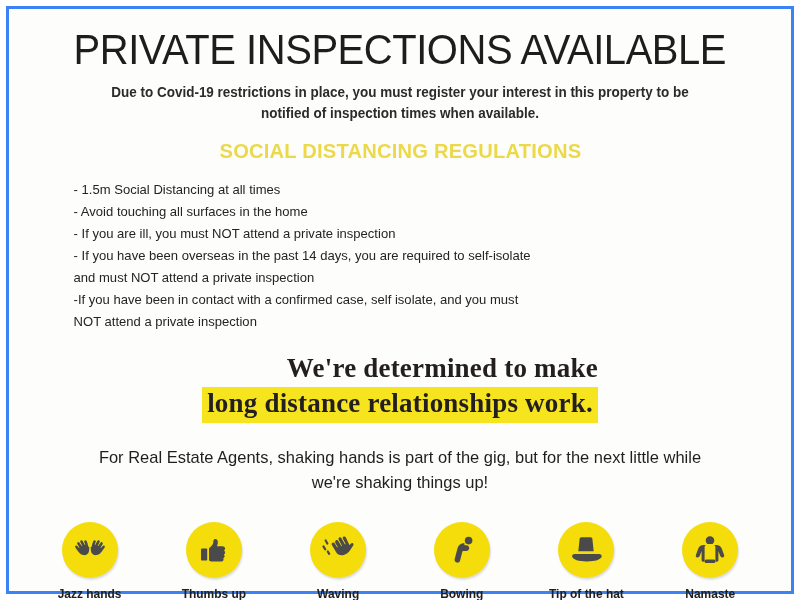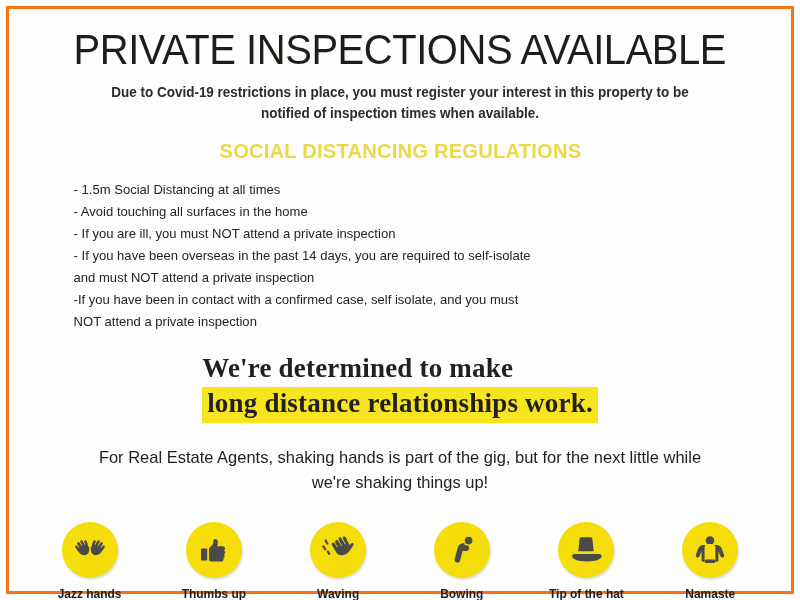--- a/index.html
+++ b/index.html
@@ -20,21 +20,21 @@
     width: 800px;
     height: 600px;
     background: #ffffff;
     padding: 6px;
   }
 
   #poster-frame {
     box-sizing: border-box;
     width: 100%;
     height: 100%;
-    border: 3px solid #f97316;
+    border: 3px solid #3b82f6;
     background: #fdfdfb;
     display: flex;
     flex-direction: column;
     align-items: center;
     padding-top: 14px;
   }
 
   
   .main-title {
     font-family: "Liberation Sans Narrow", "Liberation Sans", sans-serif;
@@ -84,21 +84,21 @@
     font-size: 13.6px;
     line-height: 1.62;
     font-weight: 400;
     color: #242424;
     transform: scaleX(0.96);
     white-space: nowrap;
   }
 
   
   .slogan {
-    text-align: left;
+    text-align: right;
     margin: 6px 0 12px 0;
     font-family: "Liberation Serif", "DejaVu Serif", serif;
     font-weight: 700;
     color: #231f20;
   }
   .slogan-line1 {
     font-size: 27px;
     line-height: 1.18;
     letter-spacing: 0.2px;
     white-space: nowrap;

